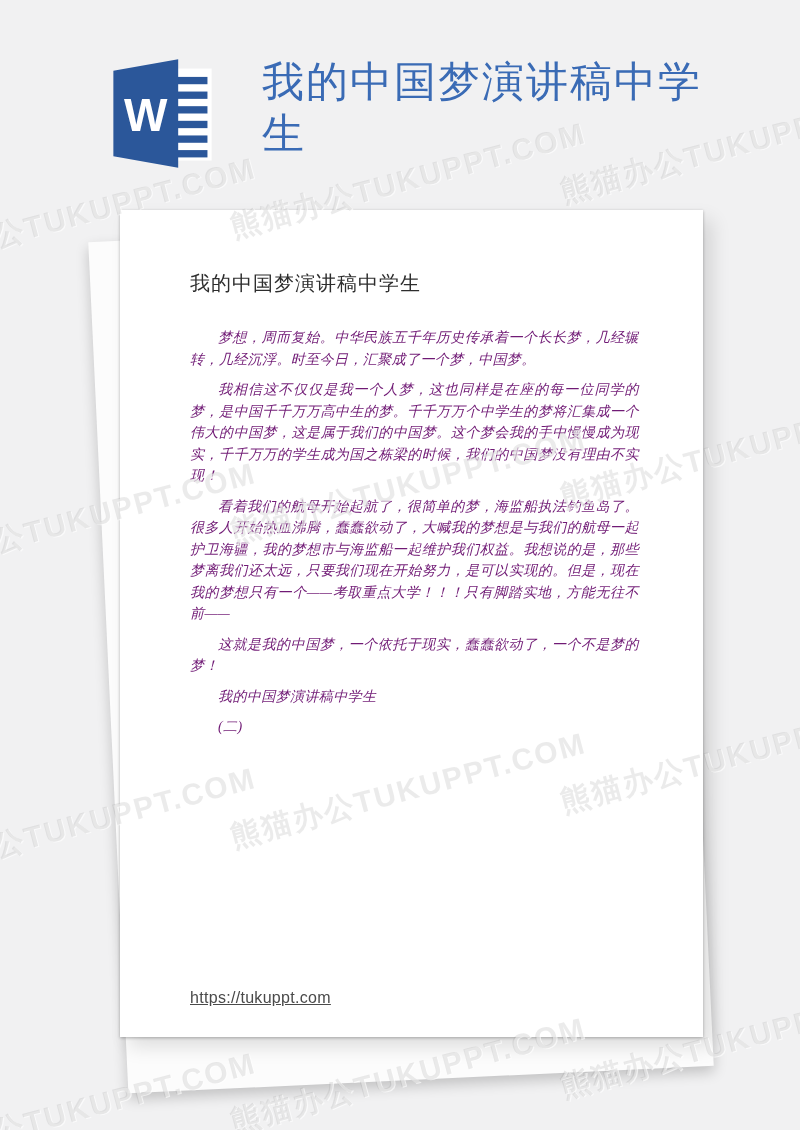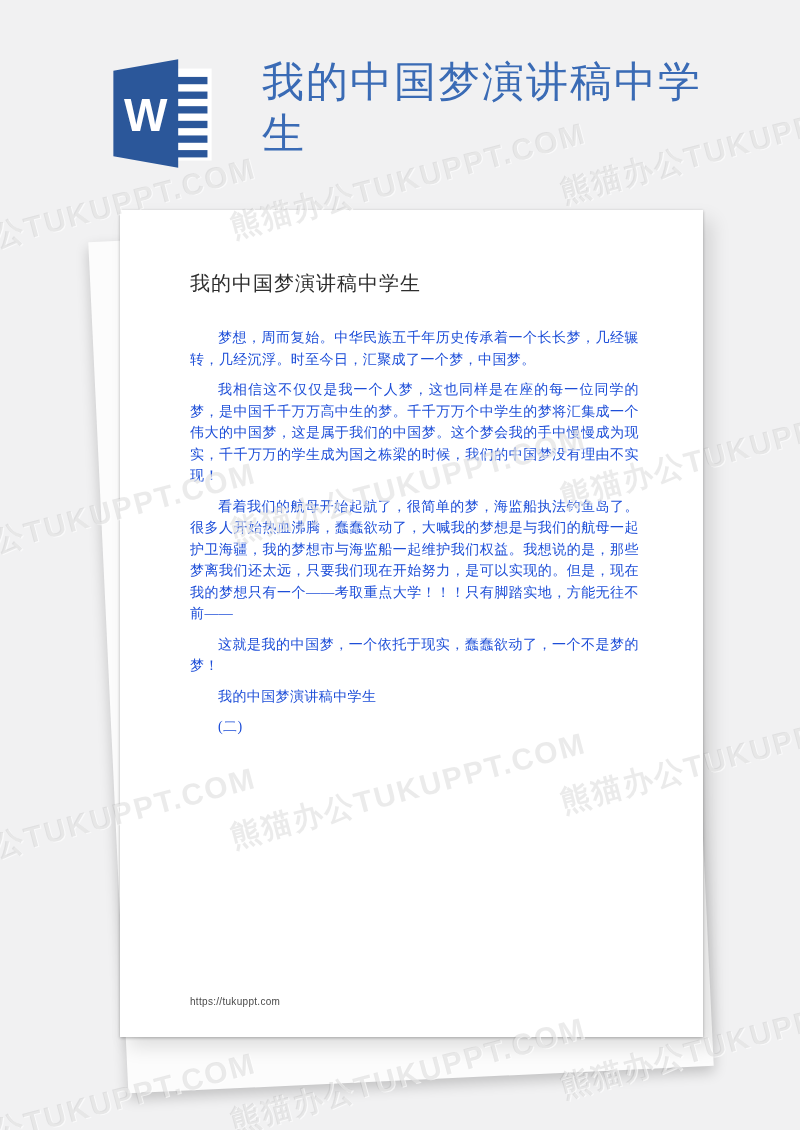--- a/index.html
+++ b/index.html
@@ -65,31 +65,33 @@
     font-size: 20px;
     font-weight: 400;
     color: #2d2d2d;
     letter-spacing: 1px;
   }
   .doc-para {
     margin: 0 0 9px 0;
     font-family: "Liberation Serif", "DejaVu Serif", serif;
     font-size: 14px;
     line-height: 21.5px;
-    color: #1d4ed8;
+    color: #701a75;
     letter-spacing: 0.4px;
     text-indent: 2em;
     text-align: justify;
+    font-style: italic;
   }
   .doc-url {
     position: absolute;
     left: 70px; bottom: 30px;
-    font-size: 10px;
+    font-size: 16px;
     color: #4a4a4a;
     letter-spacing: 0.3px;
+    text-decoration: underline;
   }
 
   
   .watermarks {
     position: absolute; inset: 0;
     z-index: 3;
     pointer-events: none;
   }
   .wm {
     position: absolute;

